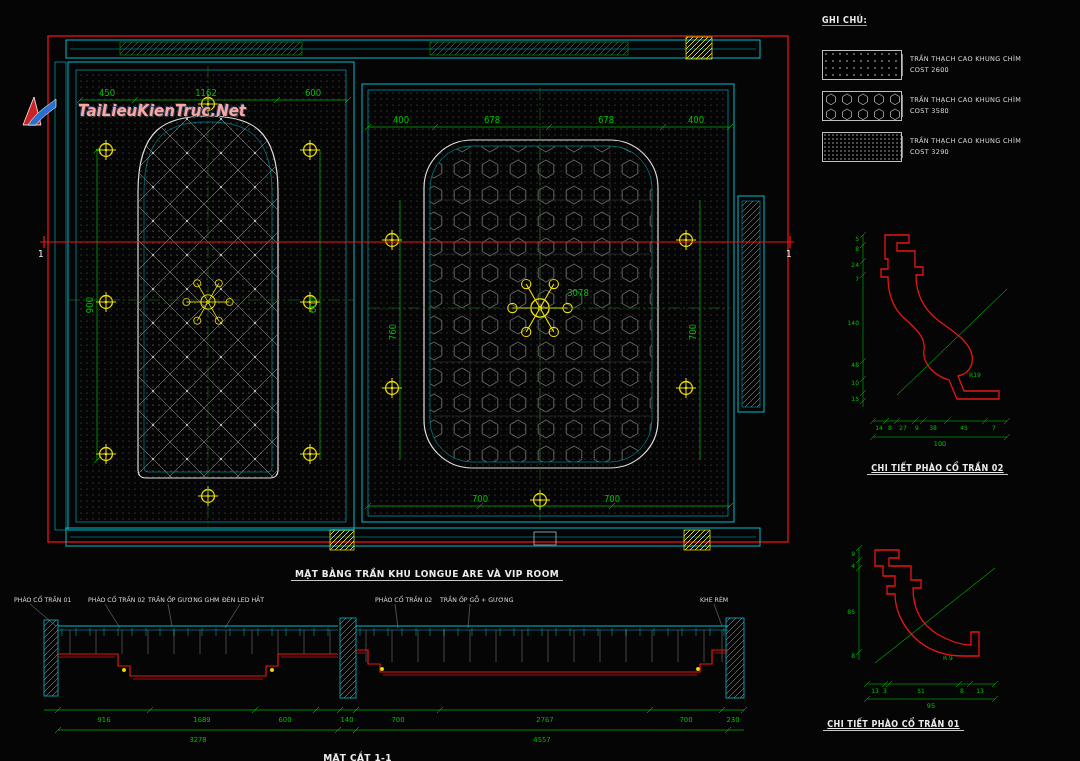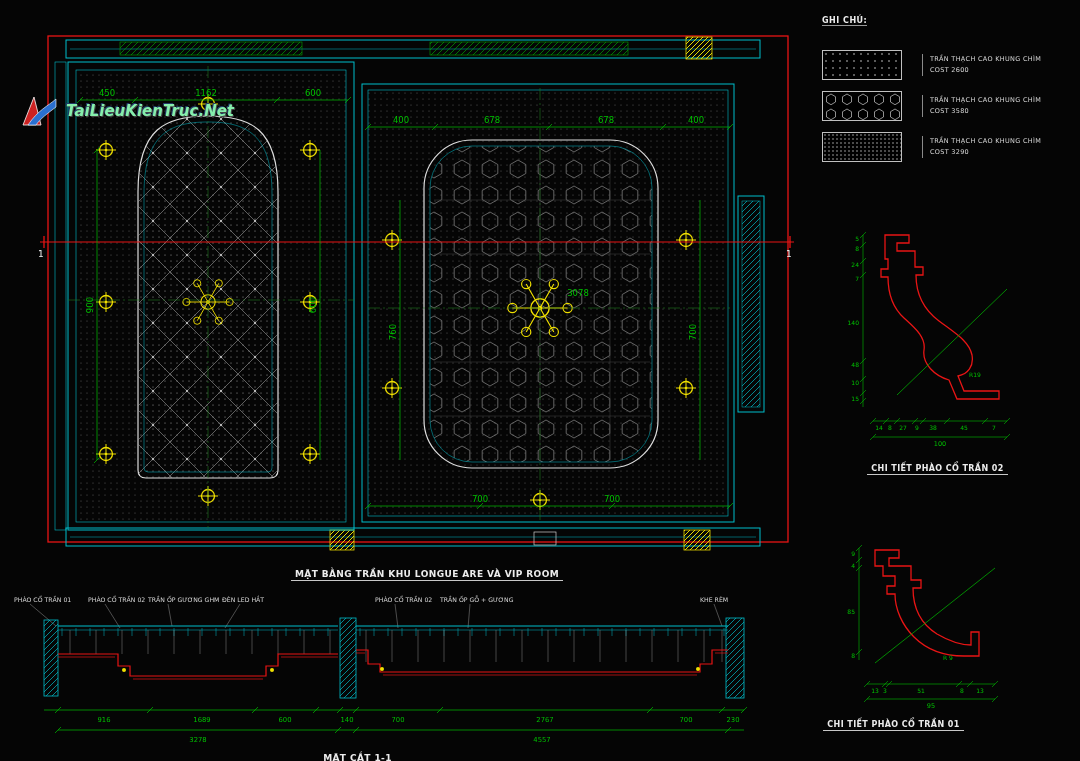--- a/index.html
+++ b/index.html
@@ -4,31 +4,31 @@
 <style>
   html,body{margin:0;padding:0;background:#050505;}
   body{width:1080px;height:761px;position:relative;overflow:hidden;
        font-family:"DejaVu Sans",sans-serif;color:#ddd;}
   .abs{position:absolute;}
   .title-wrap{position:absolute;text-align:center;}
   .dtitle{display:inline-block;border-bottom:1px solid #c8c8c8;padding:0 4px 1px 4px;
           font-weight:bold;color:#ececec;letter-spacing:.4px;white-space:nowrap;}
   .plan-title{font-size:9px;}
   .sect-title{font-size:9px;}
-  .det-title{font-size:8px;}
+  .det-title{font-size:8px;text-decoration:underline;}
   .legend{position:absolute;left:822px;top:8px;width:256px;}
   .legend-title{display:inline-block;font-size:8px;font-weight:bold;color:#eee;
                 border-bottom:1px solid #999;margin-bottom:24px;letter-spacing:.5px;}
   .legend-row{display:flex;align-items:center;margin-bottom:11px;}
   .legend-swatch{border:1px solid #c0c0c0;background:#000;flex:0 0 auto;}
-  .legend-text{margin-left:20px;padding-left:7px;border-left:1px solid #8a8a8a;
+  .legend-text{margin-left:0;padding-left:7px;border-left:1px solid #8a8a8a;
                font-size:6.5px;line-height:1.7;color:#d8d8d8;letter-spacing:.3px;white-space:nowrap;}
   .watermark{position:absolute;left:20px;top:94px;display:flex;align-items:center;}
-  .watermark-text{font-size:15px;font-weight:bold;font-style:italic;color:#86efac;
-                  margin-left:8px;text-shadow:1px 1px 0 #444, -1px -1px 0 #223a66;}
+  .watermark-text{font-size:15px;font-weight:bold;font-style:italic;color:#fca5a5;
+                  margin-left:20px;text-shadow:1px 1px 0 #444, -1px -1px 0 #223a66;}
   svg{display:block;}
   text{font-family:"DejaVu Sans",sans-serif;}
 </style>
 </head>
 <body>
 
 <svg class="abs" style="left:0;top:0" width="800" height="585" viewBox="0 0 800 585">
   <defs>
     <pattern id="dots" width="6" height="6" patternUnits="userSpaceOnUse">
       <circle cx="3" cy="3" r="0.6" fill="#5a5a5a"></circle>

